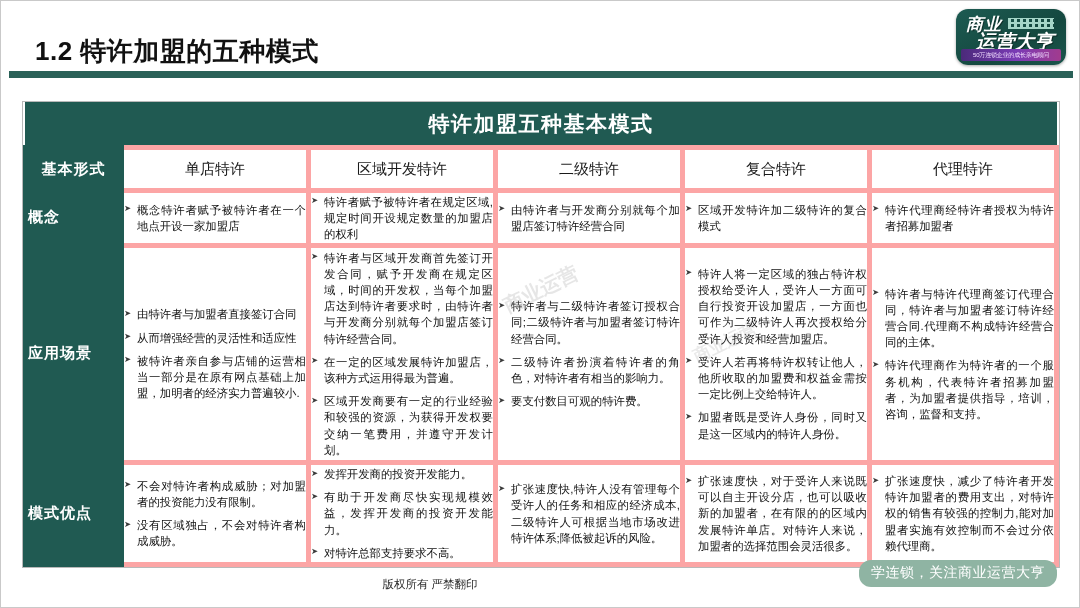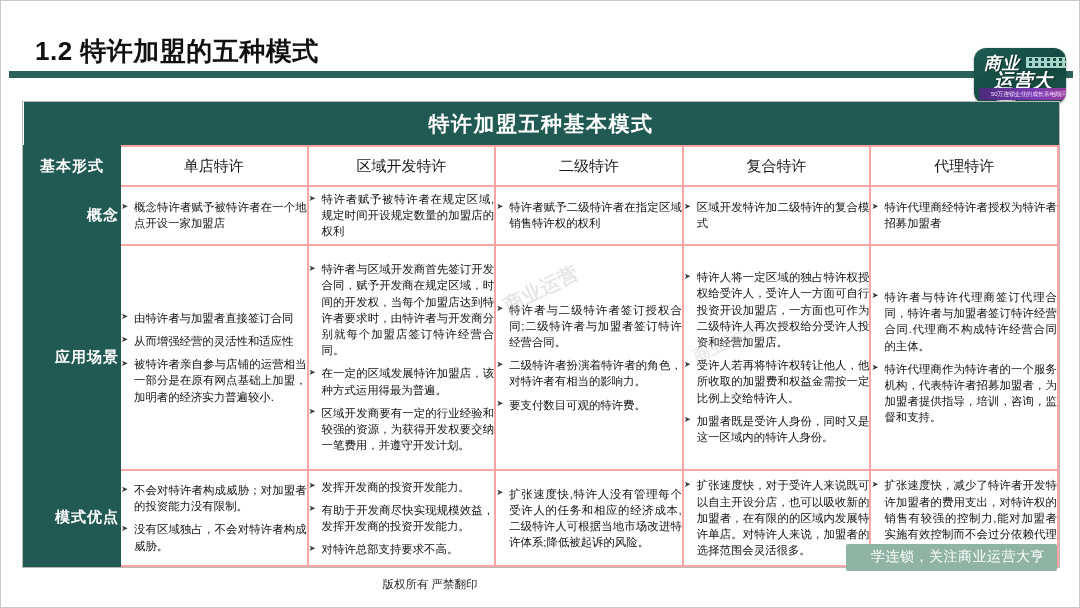--- a/index.html
+++ b/index.html
@@ -46,27 +46,26 @@
     width: 1064px;
     height: 7px;
     background: #2a6158;
   }
 
   
   .logo {
     position: absolute;
     right: 13px;
     top: 8px;
-    width: 92px;
+    width: 110px;
     height: 56px;
     border-radius: 12px;
     background: linear-gradient(150deg, #1d5b52 0%, #14483f 60%, #1b554c 100%);
     box-shadow: 0 1px 3px rgba(0,0,0,.35);
     overflow: hidden;
-    margin-top: 39px;
   }
   .logo-l1 {
     position: absolute;
     left: 10px; top: 4px;
     font-size: 17px;
     font-weight: bold;
     font-style: italic;
     color: #ffffff;
     letter-spacing: 1px;
     text-shadow: 1px 1px 0 rgba(0,0,0,.4);
@@ -116,21 +115,21 @@
     box-sizing: border-box;
     background: #ffffff;
   }
   table.matrix {
     border-collapse: collapse;
     width: 100%;
     height: 100%;
     table-layout: fixed;
   }
   table.matrix td, table.matrix th {
-    border: 2px solid #fca5a5;
+    border: 5px solid #fca5a5;
     vertical-align: middle;
     padding: 0;
   }
   .banner {
     background: #205a52;
     color: #ffffff;
     font-size: 21px;
     font-weight: bold;
     text-align: center;
     height: 42px;
@@ -145,21 +144,21 @@
     color: #1a1a1a;
     background: #ffffff;
     font-weight: normal;
     margin-top: 16px;
   }
   .rowlabel {
     background: #205a52;
     color: #ffffff;
     font-size: 15px;
     font-weight: bold;
-    text-align: right;
+    text-align: left;
     letter-spacing: 1px;
     border-color: #205a52 !important;
   }
   .corner {
     background: #205a52;
     color: #ffffff;
     font-size: 15px;
     font-weight: bold;
     text-align: center;
     letter-spacing: 1px;
@@ -229,26 +228,26 @@
     left: 0;
     top: 576px;
     width: 858px;
     text-align: center;
     font-size: 11.5px;
     color: #2b2b2b;
   }
   .footer-cta {
     position: absolute;
     right: 22px;
-    top: 543px;
+    top: 559px;
     background: #8fb4a3;
     color: #ffffff;
     font-size: 14px;
-    padding: 4px 12px 5px 25px;
-    border-radius: 2px;
+    padding: 4px 12px 5px 12px;
+    border-radius: 12px;
     white-space: nowrap;
     letter-spacing: 0.5px;
   }
 </style>
 </head>
 <body>
 
 <div class="slide">
 
   <div class="title-zone">
@@ -292,21 +291,21 @@
                 <li>概念特许者赋予被特许者在一个地点开设一家加盟店</li>
               </ul>
             </td>
             <td class="cell">
               <ul class="bullets">
                 <li>特许者赋予被特许者在规定区域,规定时间开设规定数量的加盟店的权利</li>
               </ul>
             </td>
             <td class="cell">
               <ul class="bullets">
-                <li>特许者赋予二级特许者在指定区域销售特许权的权利</li>
+                <li>由特许者与开发商分别就每个加盟店签订特许经营合同</li>
               </ul>
             </td>
             <td class="cell">
               <ul class="bullets">
                 <li>区域开发特许加二级特许的复合模式</li>
               </ul>
             </td>
             <td class="cell">
               <ul class="bullets">
                 <li>特许代理商经特许者授权为特许者招募加盟者</li>

